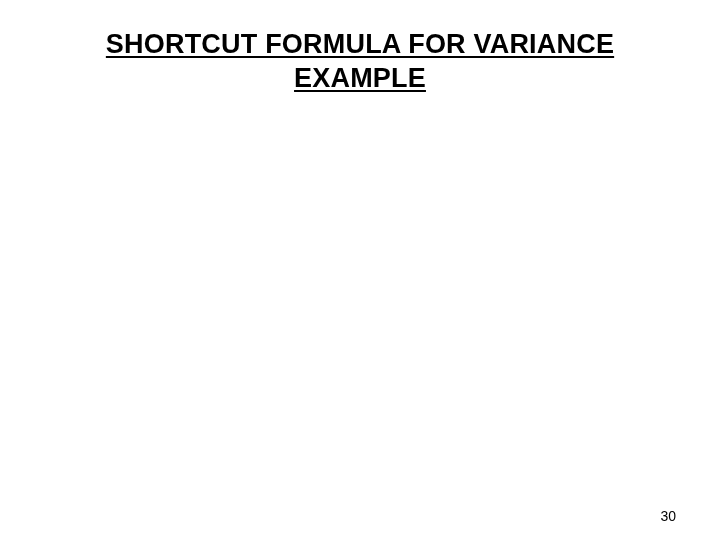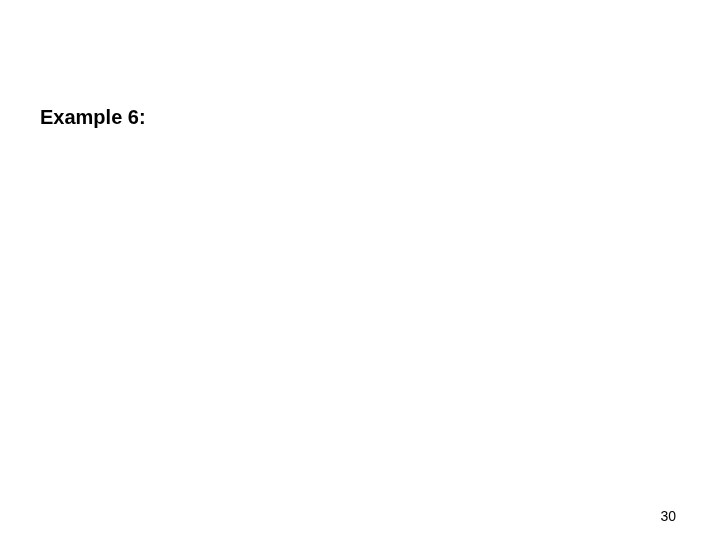--- a/index.html
+++ b/index.html
@@ -45,17 +45,18 @@
     bottom: 16px;
     right: 44px;
     font-size: 14px;
     color: #000000;
   }
 </style>
 </head>
 <body>
 
 <div class="slide">
+  <div class="title">SHORTCUT FORMULA FOR VARIANCE
+EXAMPLE</div>
 
-  <div class="example-label">Example 6:</div>
 
   <div class="page-number">30</div>
 </div>
 
 </body></html>

